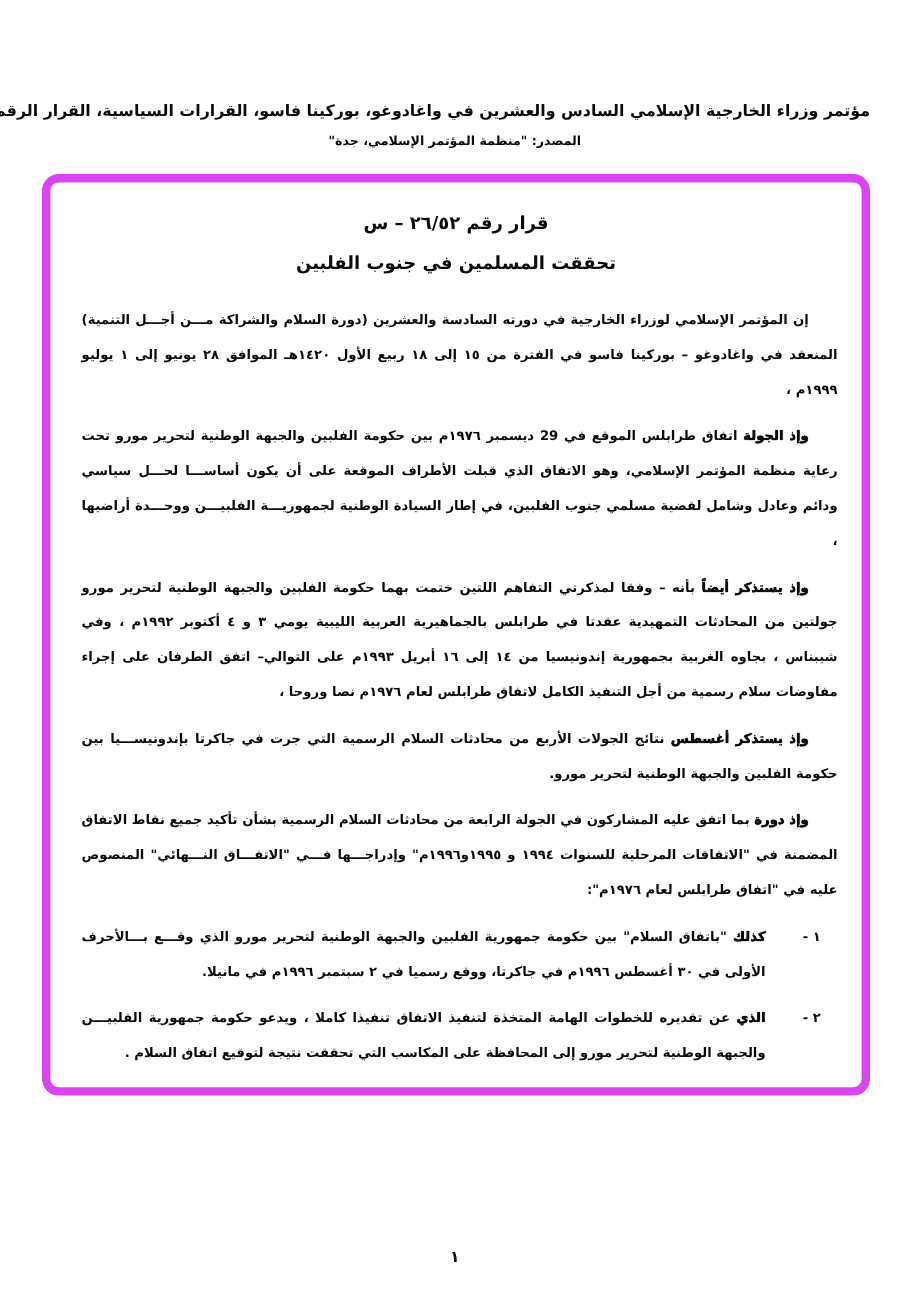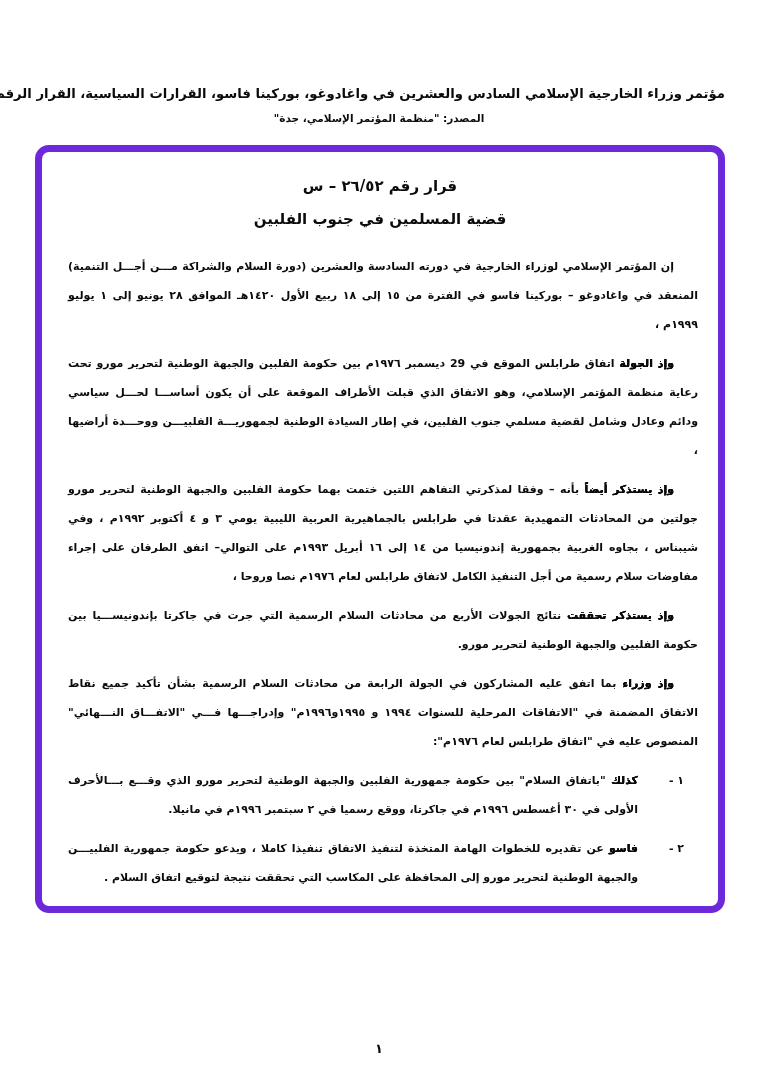--- a/index.html
+++ b/index.html
@@ -44,21 +44,21 @@
     font-weight: 700;
   }
   
   .frame {
     position: absolute;
     left: 35px;
     top: 145px;
     width: 690px;
     height: 768px;
     box-sizing: border-box;
-    border: 7px solid #6d28d9;
+    border: 7px solid #d946ef;
     border-radius: 14px;
     overflow: hidden;
     background: #ffffff;
   }
   
   .titles {
     direction: rtl;
     text-align: center;
     font-weight: 700;
     margin-top: 25px;
@@ -111,44 +111,44 @@
 
 <div class="page">
 
   <div class="hdr1">مؤتمر وزراء الخارجية الإسلامي السادس والعشرين في واغادوغو، بوركينا فاسو، القرارات السياسية، القرار الرقم ٢٦/٥٢-س</div>
   <div class="hdr2">المصدر:  "منظمة المؤتمر الإسلامي، جدة"</div>
 
   <div class="frame">
 
     <div class="titles">
       <div class="t1">قرار رقم ٢٦/٥٢ – س</div>
-      <div class="t3">قضية المسلمين في جنوب الفلبين</div>
+      <div class="t3">تحققت المسلمين في جنوب الفلبين</div>
     </div>
 
     <div class="content">
 
       <p class="para"><span class="lead"></span><span>إن المؤتمر الإسلامي لوزراء الخارجية في دورته السادسة والعشرين (دورة السلام والشراكة مـــن أجـــل التنمية) المنعقد في واغادوغو – بوركينا فاسو في الفترة من ١٥ إلى ١٨ ربيع الأول ١٤٢٠هـ الموافق ٢٨ يونيو إلى ١ يوليو ١٩٩٩م ،</span></p>
 
 
       <p class="para"><span class="lead">وإذ الجولة</span><span> اتفاق طرابلس الموقع في 29 ديسمبر ١٩٧٦م بين حكومة الفلبين والجبهة الوطنية لتحرير مورو تحت رعاية منظمة المؤتمر الإسلامي، وهو الاتفاق الذي قبلت الأطراف الموقعة على أن يكون أساســـا لحـــل سياسي ودائم وعادل وشامل لقضية مسلمي جنوب الفلبين، في إطار السيادة الوطنية لجمهوريـــة الفلبيـــن ووحـــدة أراضيها ،</span></p>
 
       <p class="para"><span class="lead">وإذ يستذكر أيضاً</span><span> بأنه – وفقا لمذكرتي التفاهم اللتين ختمت بهما حكومة الفلبين والجبهة الوطنية لتحرير مورو جولتين من المحادثات التمهيدية عقدتا في طرابلس بالجماهيرية العربية الليبية يومي ٣ و ٤ أكتوبر ١٩٩٢م ، وفي شيبناس ، بجاوه الغربية بجمهورية إندونيسيا من ١٤ إلى ١٦ أبريل ١٩٩٣م على التوالي– اتفق الطرفان على إجراء مفاوضات سلام رسمية من أجل التنفيذ الكامل لاتفاق طرابلس لعام ١٩٧٦م نصا وروحا ،</span></p>
 
-      <p class="para"><span class="lead">وإذ يستذكر تحققت</span><span> نتائج الجولات الأربع من محادثات السلام الرسمية التي جرت في جاكرتا بإندونيســـيا بين حكومة الفلبين والجبهة الوطنية لتحرير مورو.</span></p>
+      <p class="para"><span class="lead">وإذ يستذكر أغسطس</span><span> نتائج الجولات الأربع من محادثات السلام الرسمية التي جرت في جاكرتا بإندونيســـيا بين حكومة الفلبين والجبهة الوطنية لتحرير مورو.</span></p>
 
-      <p class="para"><span class="lead">وإذ وزراء</span><span> بما اتفق عليه المشاركون في الجولة الرابعة من محادثات السلام الرسمية بشأن تأكيد جميع نقاط الاتفاق المضمنة في "الاتفاقات المرحلية للسنوات ١٩٩٤ و ١٩٩٥و١٩٩٦م" وإدراجـــها فـــي "الاتفـــاق النـــهائي" المنصوص عليه في "اتفاق طرابلس لعام ١٩٧٦م":</span></p>
+      <p class="para"><span class="lead">وإذ دورة</span><span> بما اتفق عليه المشاركون في الجولة الرابعة من محادثات السلام الرسمية بشأن تأكيد جميع نقاط الاتفاق المضمنة في "الاتفاقات المرحلية للسنوات ١٩٩٤ و ١٩٩٥و١٩٩٦م" وإدراجـــها فـــي "الاتفـــاق النـــهائي" المنصوص عليه في "اتفاق طرابلس لعام ١٩٧٦م":</span></p>
 
       <div class="item">
         <div class="item-num">١ -</div>
         <div class="item-body"><span class="lead">كذلك</span><span> "باتفاق السلام" بين حكومة جمهورية الفلبين والجبهة الوطنية لتحرير مورو الذي وقـــع بـــالأحرف الأولى في ٣٠ أغسطس ١٩٩٦م في جاكرتا، ووقع رسميا في ٢ سبتمبر ١٩٩٦م في مانيلا.</span></div>
       </div>
 
       <div class="item">
         <div class="item-num">٢ -</div>
-        <div class="item-body"><span class="lead">فاسو</span><span> عن تقديره للخطوات الهامة المتخذة لتنفيذ الاتفاق تنفيذا كاملا ، ويدعو حكومة جمهورية الفلبيـــن والجبهة الوطنية لتحرير مورو إلى المحافظة على المكاسب التي تحققت نتيجة لتوقيع اتفاق السلام .</span></div>
+        <div class="item-body"><span class="lead">الذي</span><span> عن تقديره للخطوات الهامة المتخذة لتنفيذ الاتفاق تنفيذا كاملا ، ويدعو حكومة جمهورية الفلبيـــن والجبهة الوطنية لتحرير مورو إلى المحافظة على المكاسب التي تحققت نتيجة لتوقيع اتفاق السلام .</span></div>
       </div>
 
     </div>
   </div>
 
   <div class="page-num">١</div>
 
 </div>
 
 </body></html>

